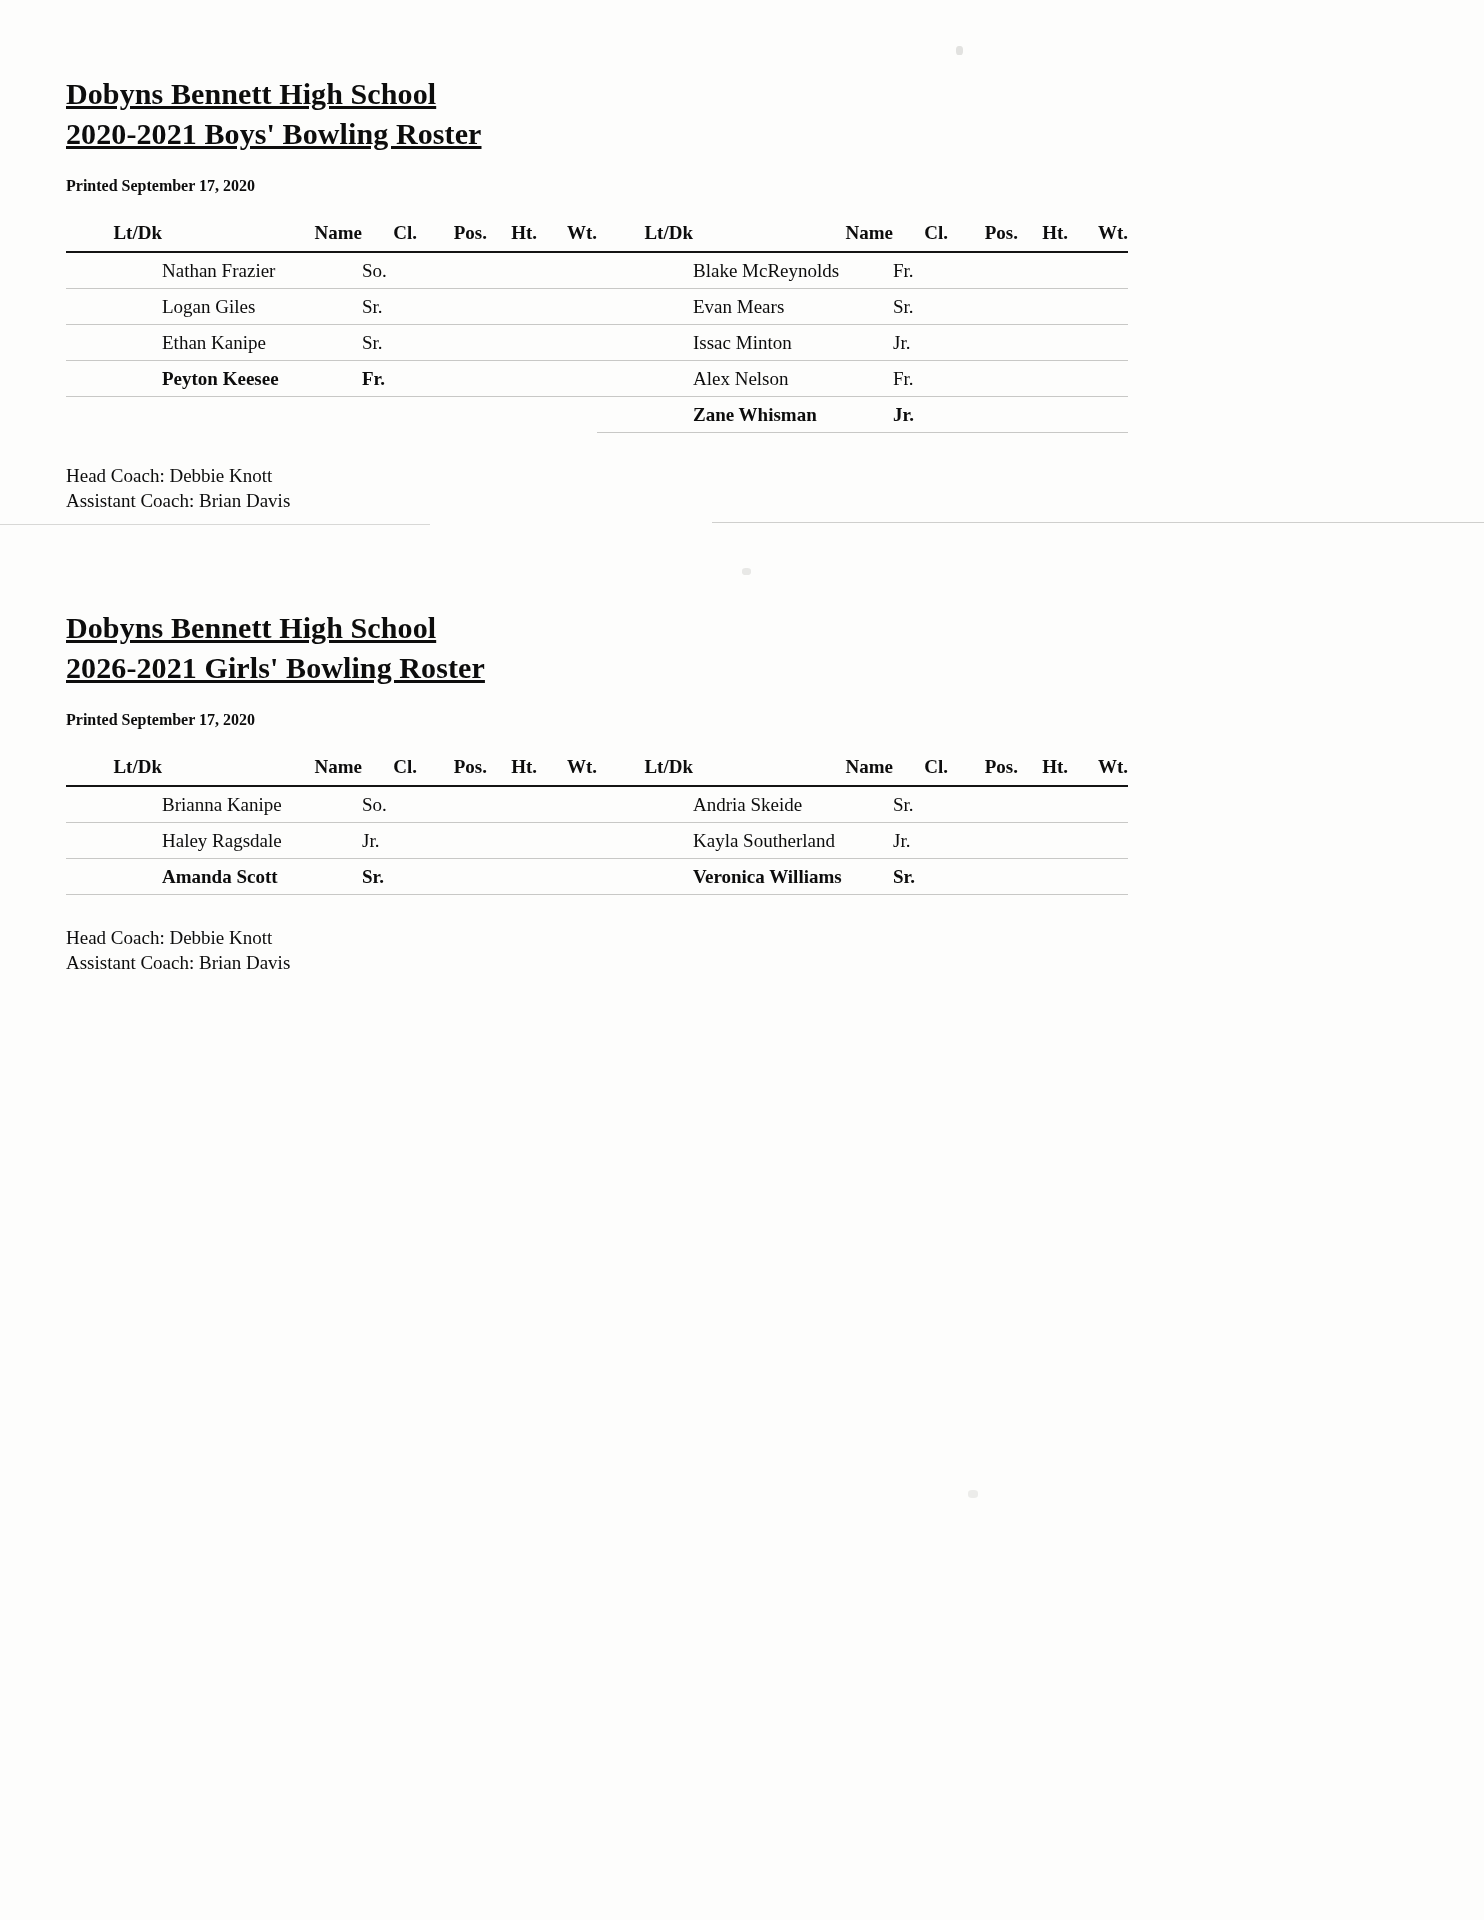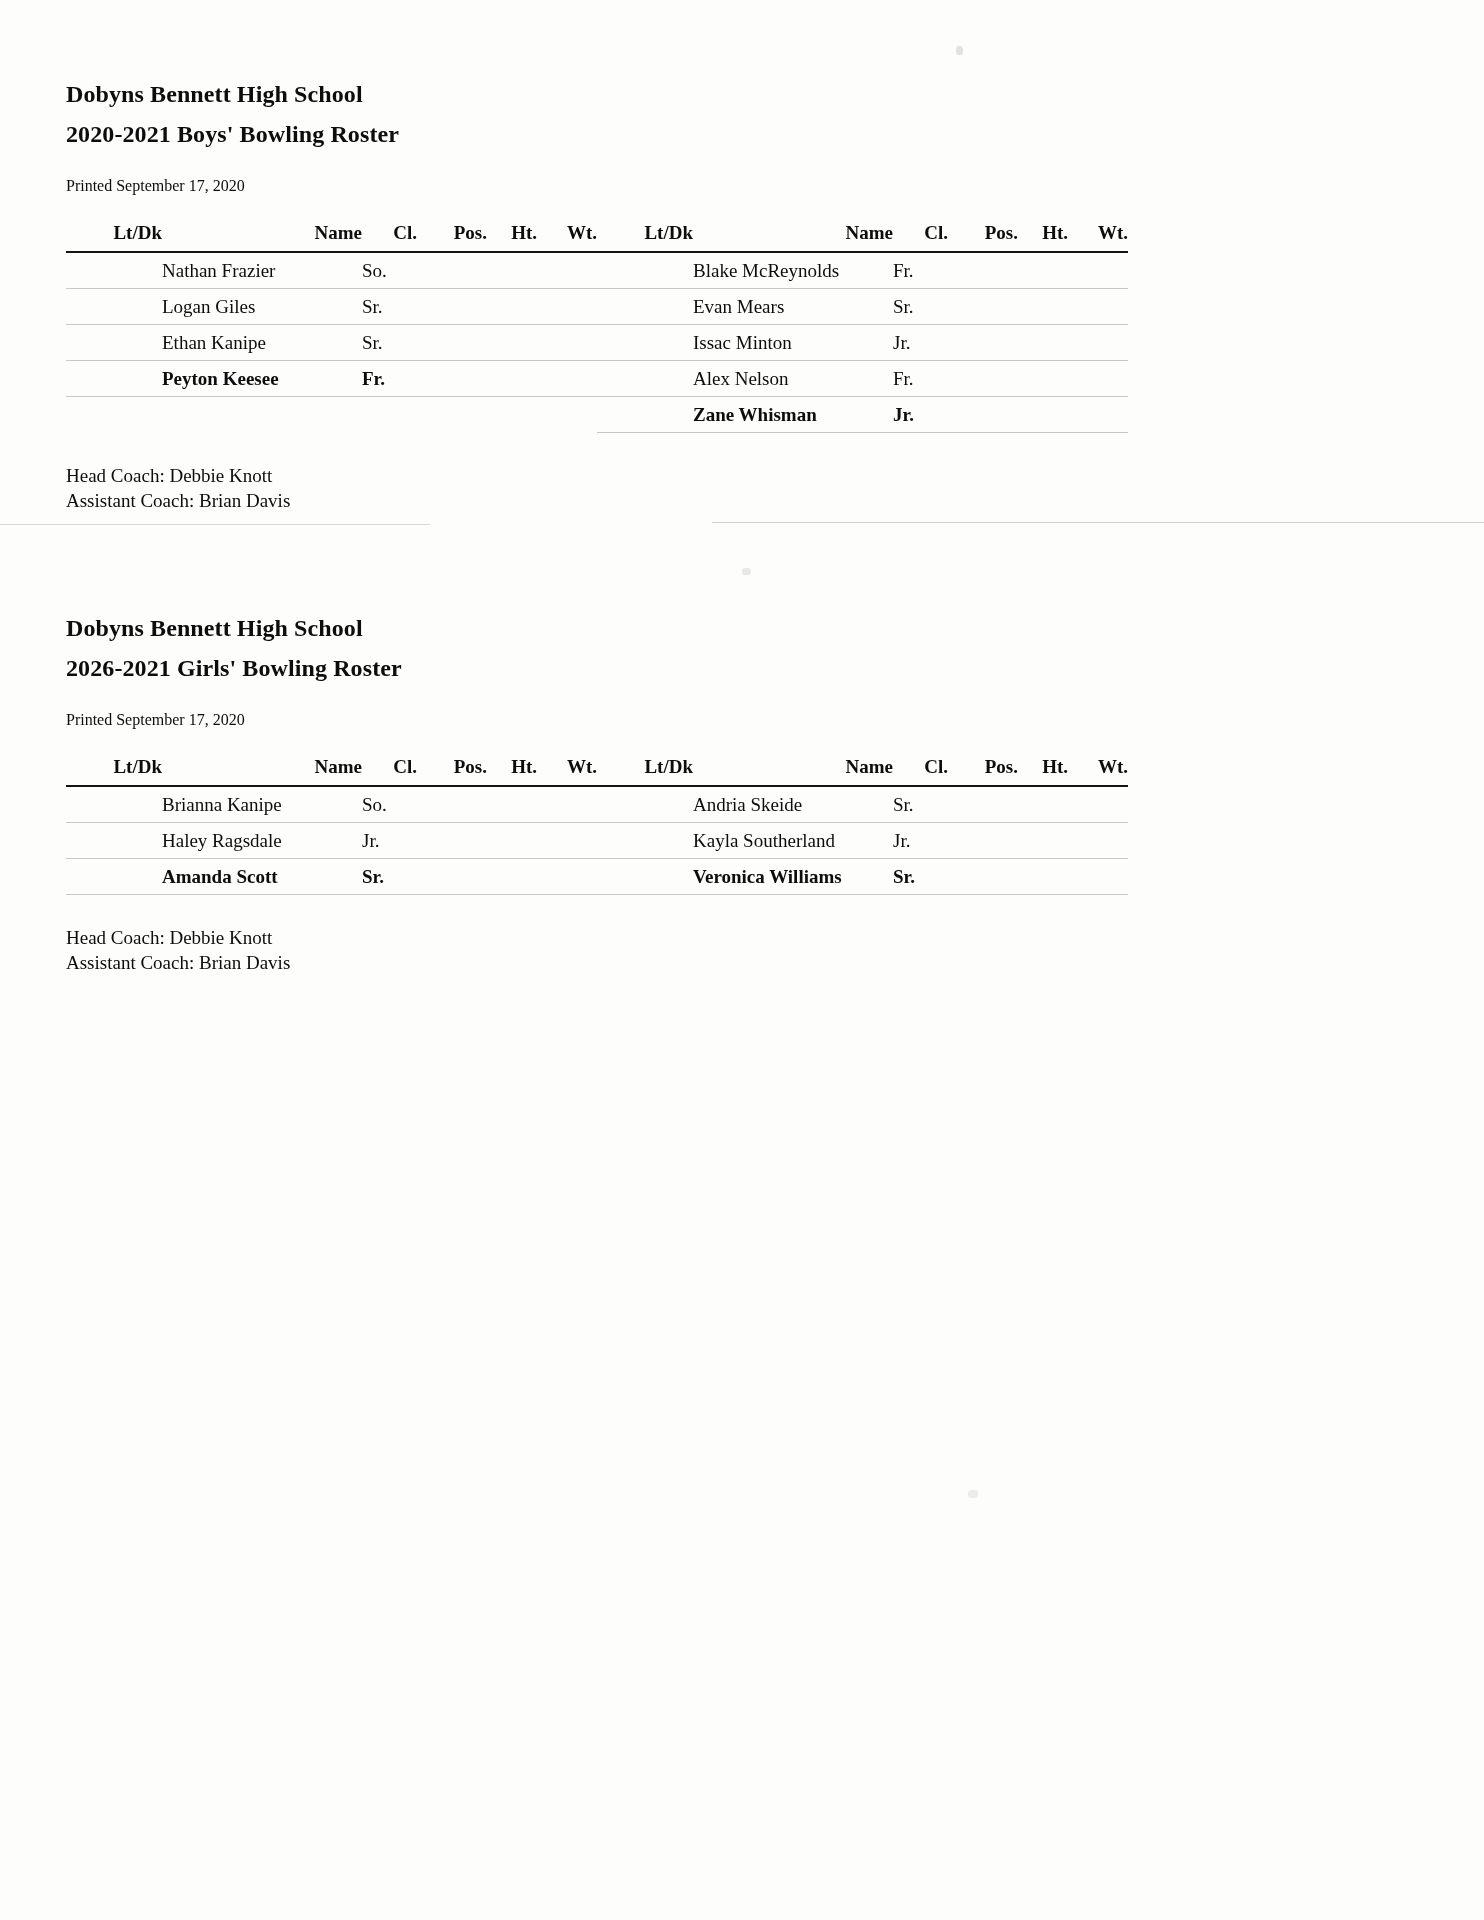--- a/index.html
+++ b/index.html
@@ -67,31 +67,33 @@
 
   .roster {
     position: absolute;
     left: 66px;
     width: 1062px;
   }
   .roster-boys  { top: 74px; }
   .roster-girls { top: 608px; }
 
   .title-line {
-    font-size: 24px;
+    font-size: 30px;
     font-weight: bold;
     letter-spacing: 0.1px;
     line-height: 40px;
     white-space: nowrap;
+    text-decoration: underline;
   }
   .printed {
     font-size: 16px;
     line-height: 20px;
     margin-top: 22px;
     white-space: nowrap;
+    font-weight: bold;
   }
 
   .table-wrap {
     display: flex;
     margin-top: 26px;
   }
   .half {
     width: 531px;
   }
   .half + .half {

